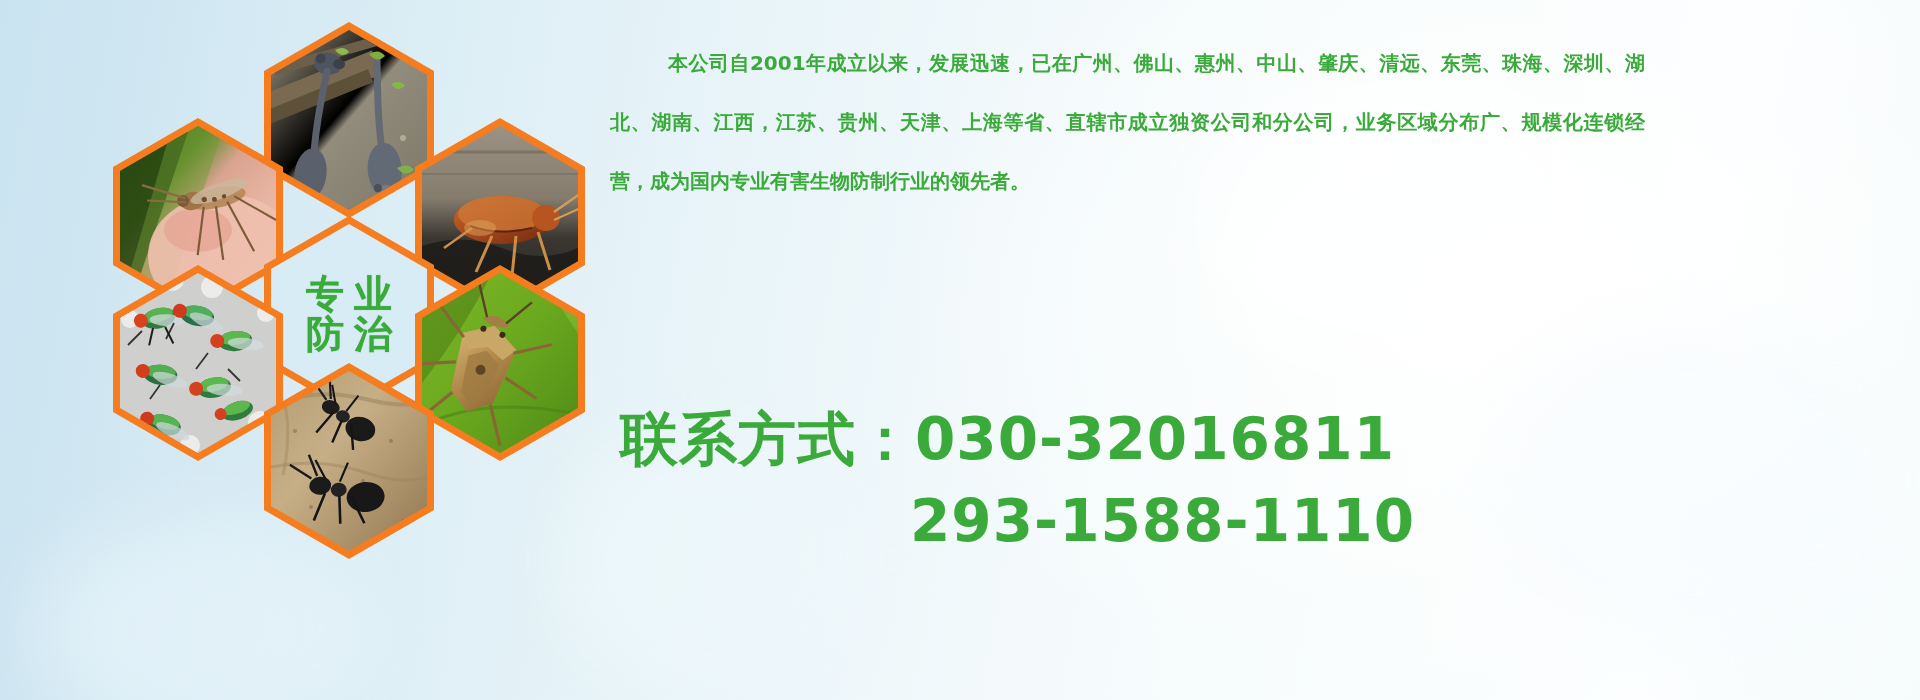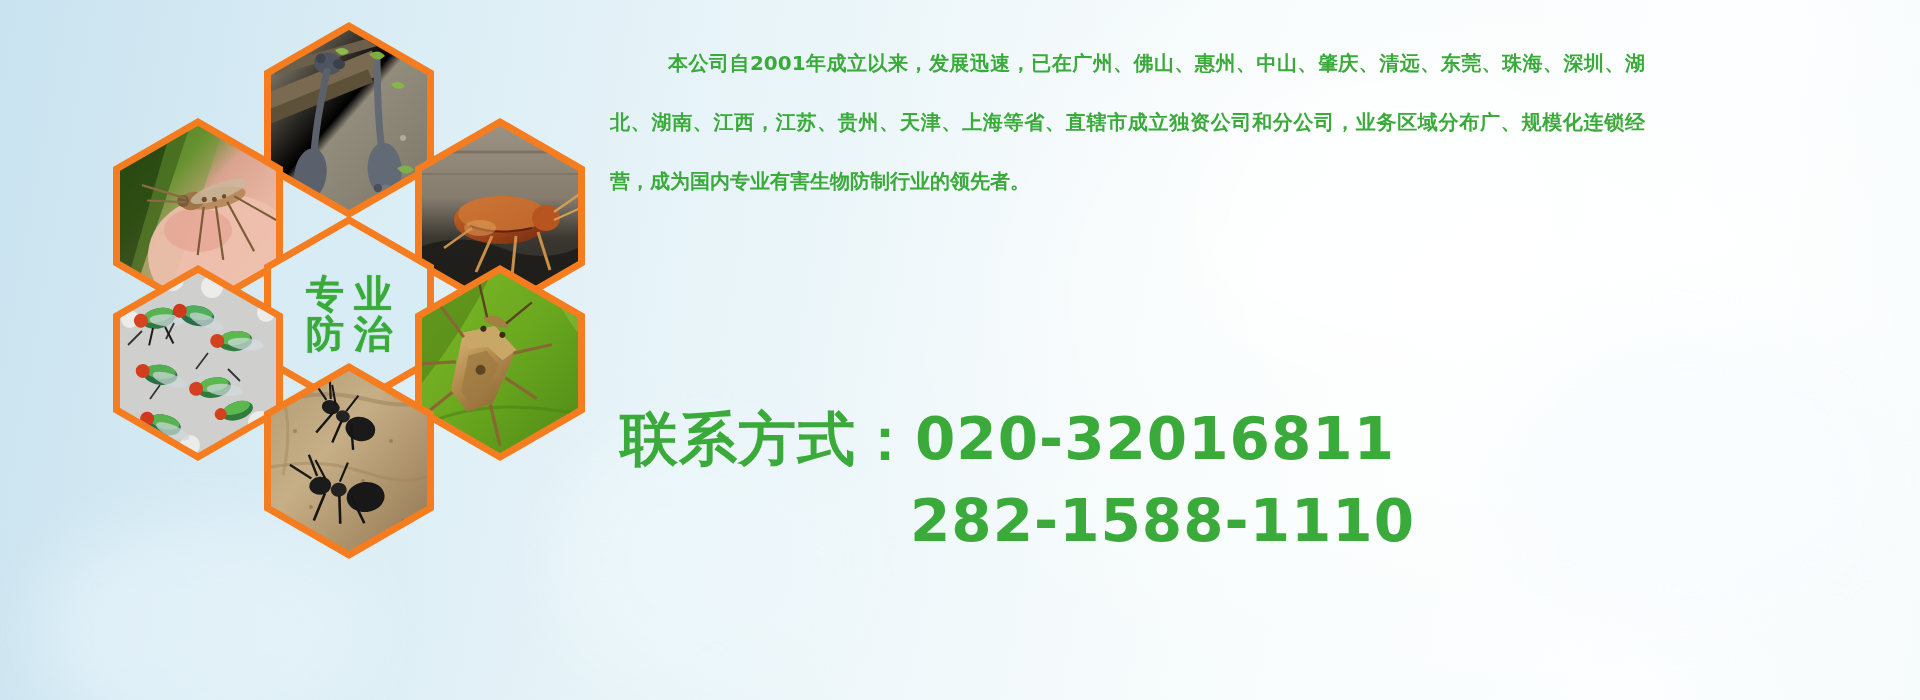--- a/index.html
+++ b/index.html
@@ -342,17 +342,17 @@
             <path d="M18 6 L10 -14 M32 10 L42 -8" stroke="#151515" stroke-width="2.2" fill="none"></path>
           </g>
         </svg>
       </div>
     </div>
   </div>
 
   <div id="para">本公司自2001年成立以来，发展迅速，已在广州、佛山、惠州、中山、肇庆、清远、东莞、珠海、深圳、湖北、湖南、江西，江苏、贵州、天津、上海等省、直辖市成立独资公司和分公司，业务区域分布广、规模化连锁经营，成为国内专业有害生物防制行业的领先者。</div>
 
   <div id="contact">
-    <span class="l1">联系方式：020-32016811</span>
-    <span class="l2">282-1588-1110</span>
+    <span class="l1">联系方式：030-32016811</span>
+    <span class="l2">293-1588-1110</span>
   </div>
 
 </div>
 
 </body></html>

